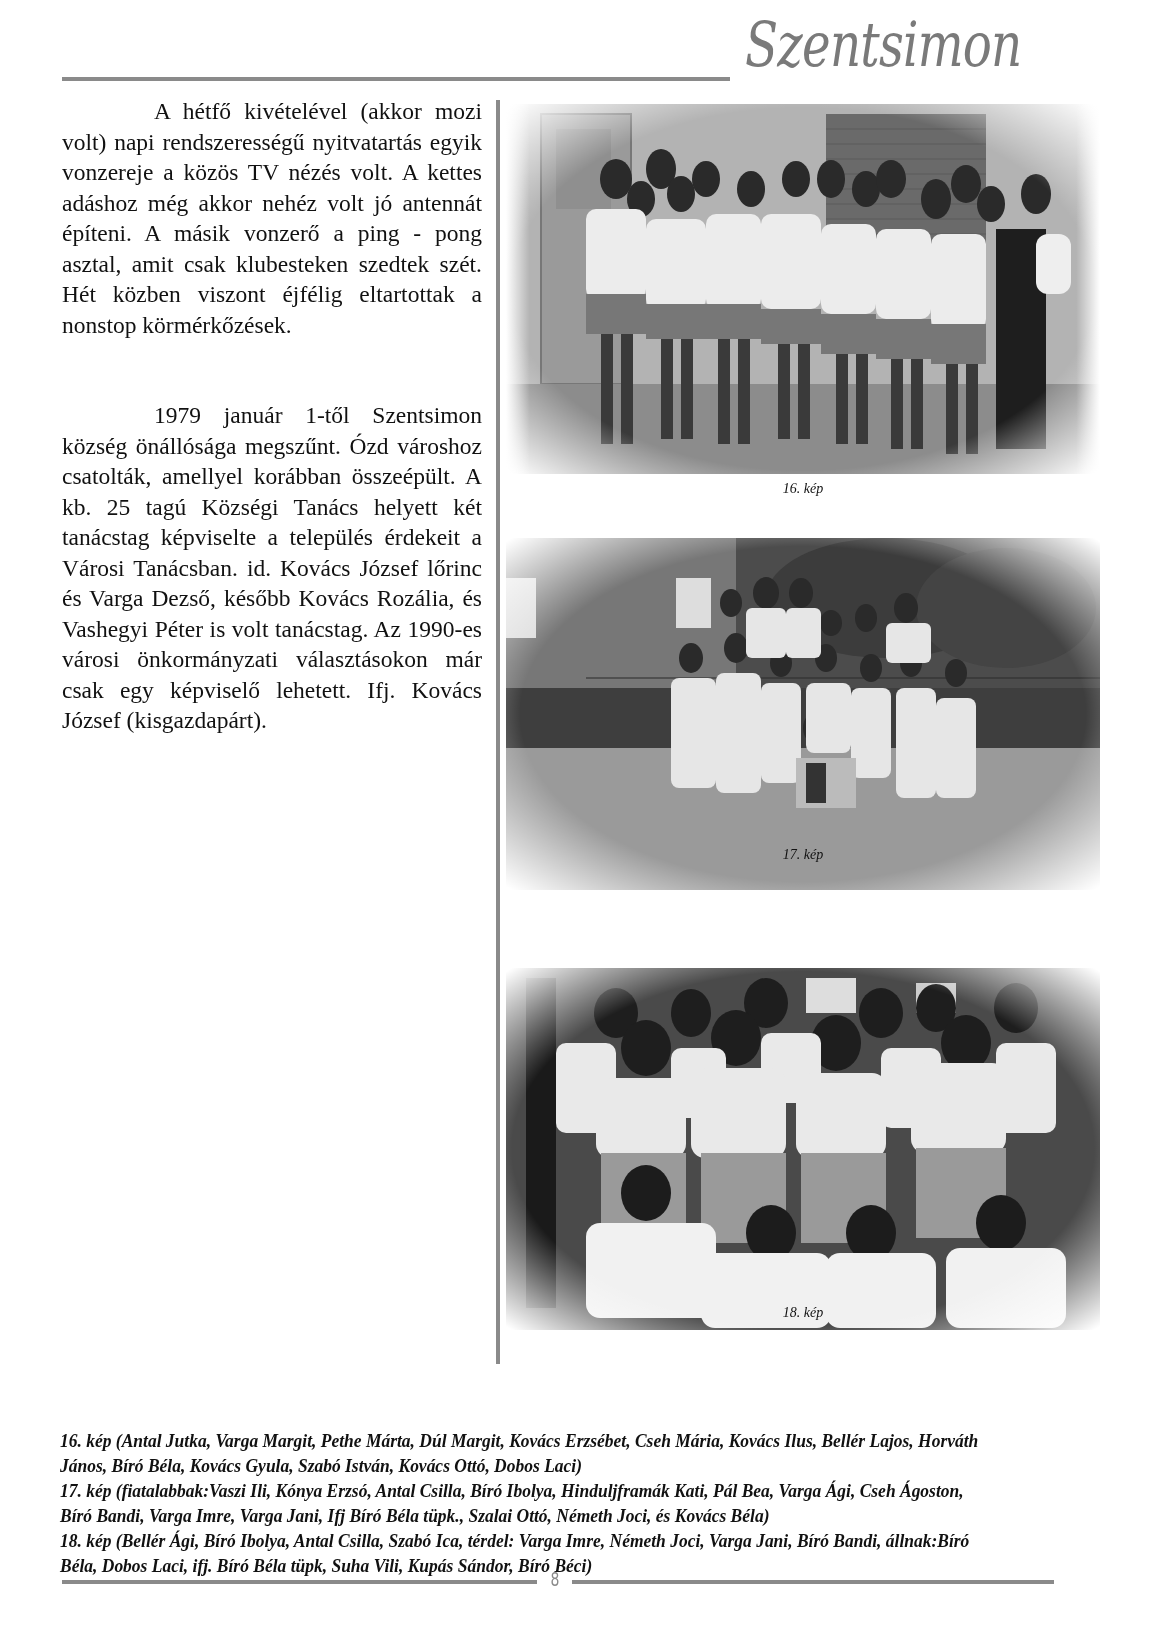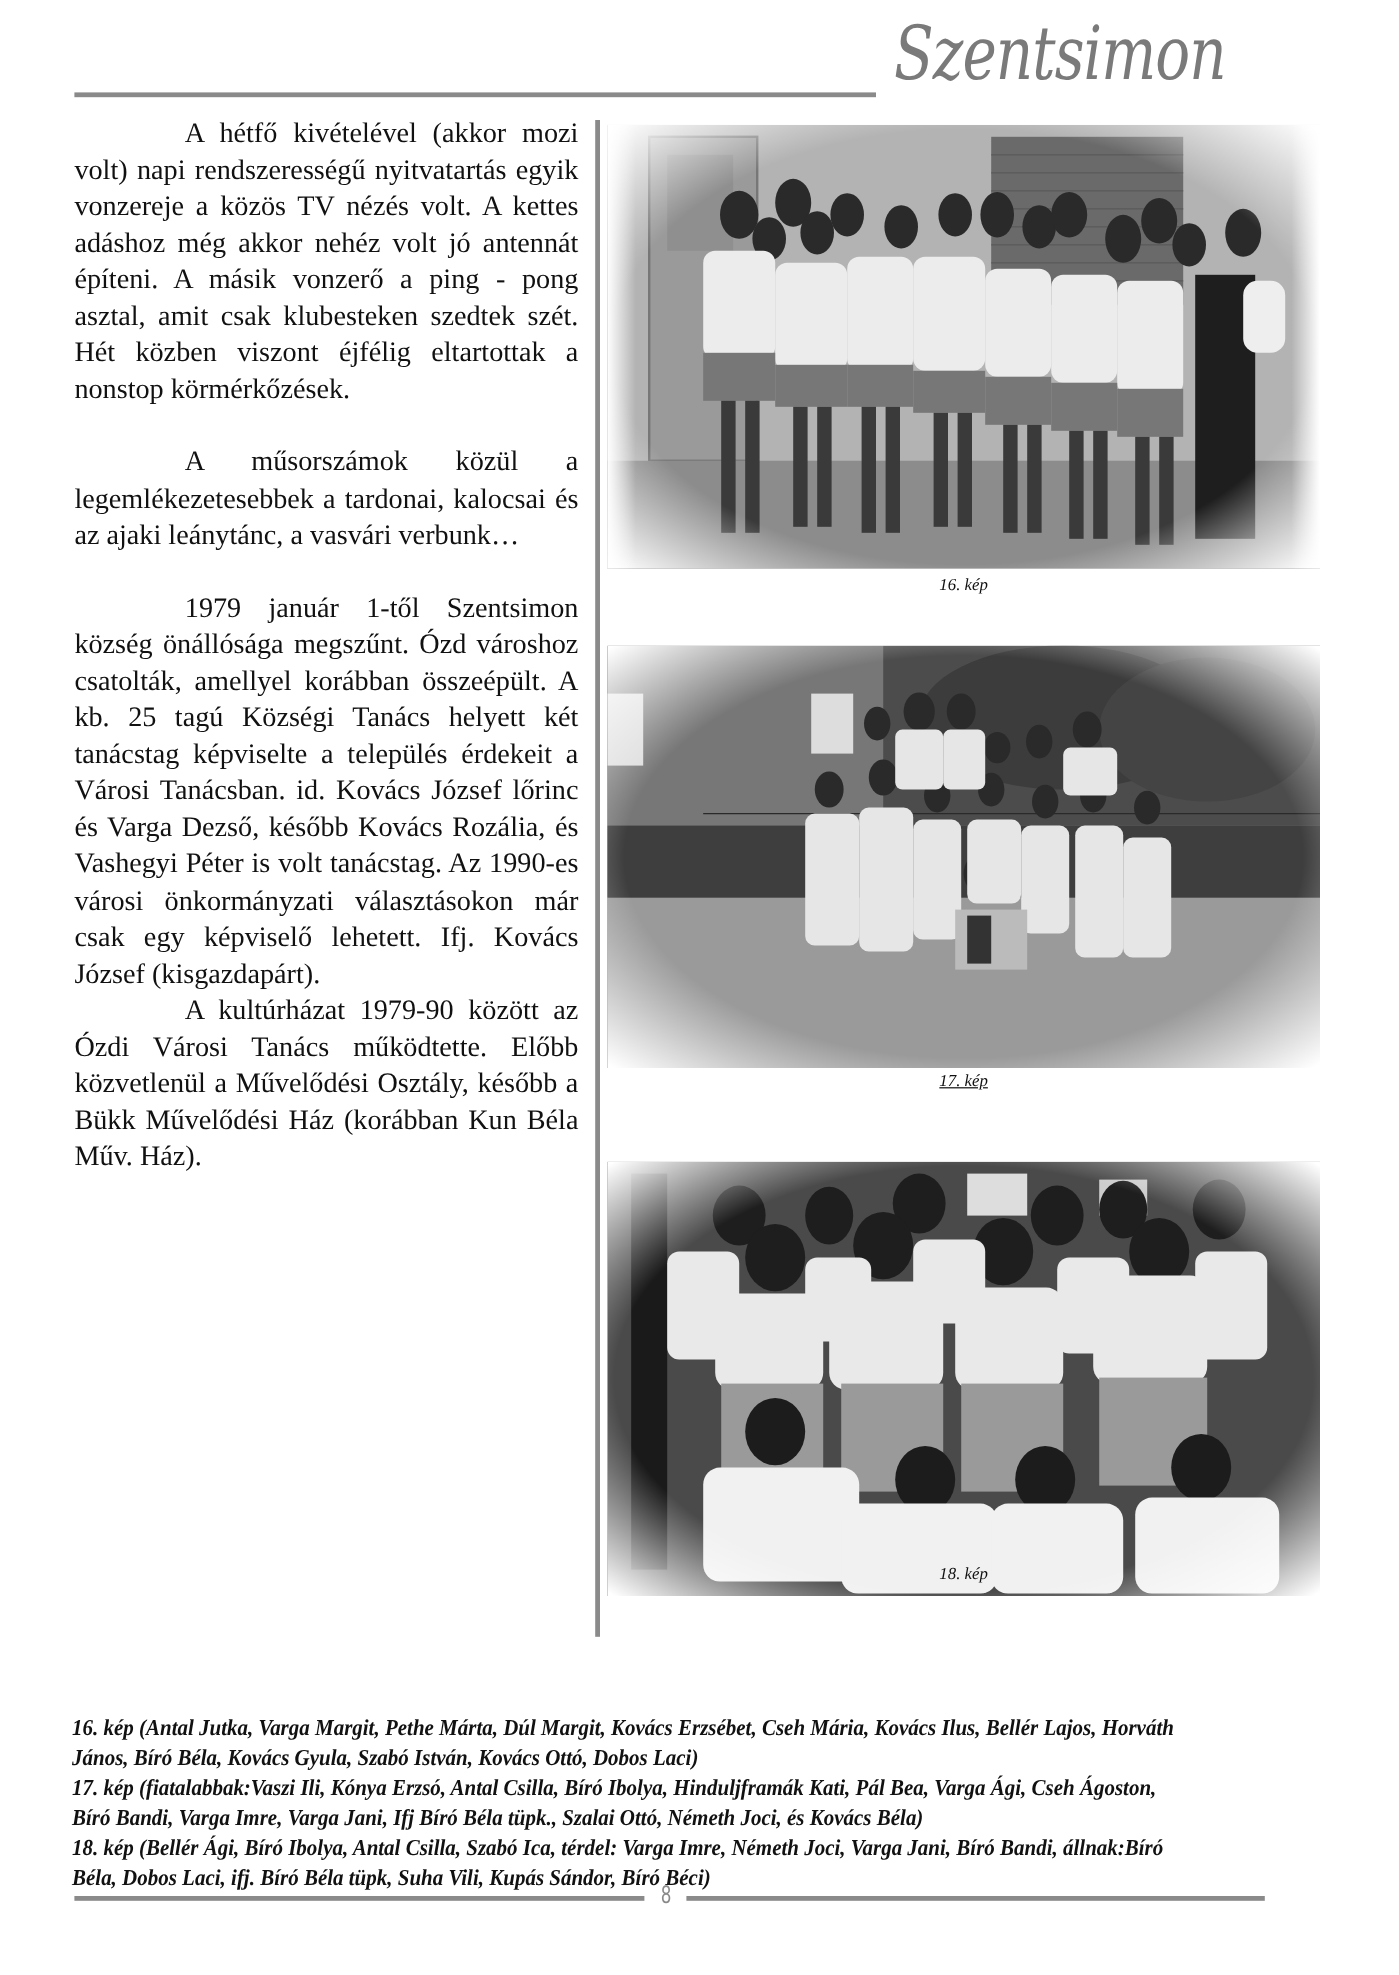--- a/index.html
+++ b/index.html
@@ -29,24 +29,22 @@
 <body>
 
 <div class="header-rule"></div>
 <div class="header-title">Szentsimon</div>
 
 <div class="col-rule"></div>
 
 <div class="body-col">
   <p class="para">A hétfő kivételével (akkor mozi volt) napi rendszerességű nyitvatartás egyik vonzereje a közös TV nézés volt. A kettes adáshoz még akkor nehéz volt jó antennát építeni. A másik vonzerő a ping - pong asztal, amit csak klubesteken szedtek szét. Hét közben viszont éjfélig eltartottak a nonstop körmérkőzések.</p>
   <div class="gap"></div>
-  <p class="para">A műsorszámok közül a legemlékezetesebbek a tardonai, kalocsai és az ajaki leánytánc, a vasvári verbunk…</p>
   <div class="gap"></div>
   <p class="para">1979 január 1-től Szentsimon község önállósága megszűnt. Ózd városhoz csatolták, amellyel korábban összeépült. A kb. 25 tagú Községi Tanács helyett két tanácstag képviselte a település érdekeit a Városi Tanácsban. id. Kovács József lőrinc és Varga Dezső, később Kovács Rozália, és Vashegyi Péter is volt tanácstag. Az 1990-es városi önkormányzati választásokon már csak egy képviselő lehetett. Ifj. Kovács József (kisgazdapárt).</p>
-  <p class="para">A kultúrházat 1979-90 között az Ózdi Városi Tanács működtette. Előbb közvetlenül a Művelődési Osztály, később a Bükk Művelődési Ház (korábban Kun Béla Műv. Ház).</p>
 </div>
 
 <div class="photo" style="top:104px;height:370px;" aria-label="Black and white group photo of folk dancers in front of a building wall with a door and roller shutter">
   <svg viewBox="0 0 594 370" preserveAspectRatio="none">
     <defs>
       <radialGradient id="vig1" cx="50%" cy="50%" r="70%">
         <stop offset="70%" stop-color="#fff" stop-opacity="0"></stop>
         <stop offset="100%" stop-color="#fff" stop-opacity="1"></stop>
       </radialGradient>
       <linearGradient id="edge1" x1="0" x2="1">
@@ -178,21 +176,21 @@
       <rect x="300" y="145" width="45" height="70" rx="8"></rect>
         <rect x="345" y="150" width="40" height="90" rx="8"></rect>
       <rect x="390" y="150" width="40" height="110" rx="8"></rect>
         <rect x="430" y="160" width="40" height="100" rx="8"></rect>
     </g>
     <rect x="290" y="220" width="60" height="50" fill="#bbb"></rect>
     <rect x="300" y="225" width="20" height="40" fill="#333"></rect>
     <rect x="0" y="0" width="594" height="352" fill="url(#vig2)"></rect>
   </svg>
 </div>
-<div class="caption" style="top:894px;text-decoration:underline;">17. kép</div>
+<div class="caption" style="top:847px;">17. kép</div>
 
 <div class="photo" style="top:968px;height:362px;" aria-label="Black and white group photo of folk dancers indoors, girls in embroidered blouses, boys kneeling in front">
   <svg viewBox="0 0 594 362" preserveAspectRatio="none">
     <defs>
       <radialGradient id="vig3" cx="50%" cy="50%" r="70%">
         <stop offset="70%" stop-color="#fff" stop-opacity="0"></stop>
         <stop offset="100%" stop-color="#fff" stop-opacity="1"></stop>
       </radialGradient>
     </defs>
     <rect x="0" y="0" width="594" height="362" fill="#4a4a4a"></rect>

